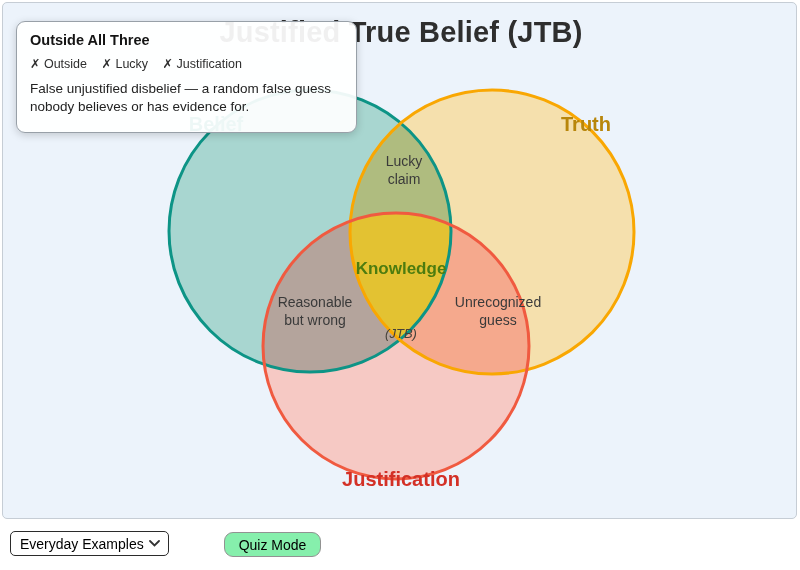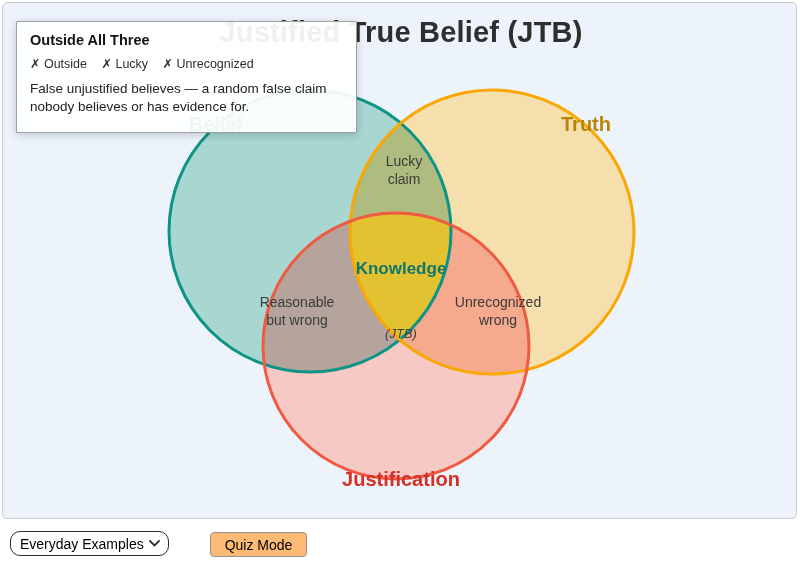--- a/index.html
+++ b/index.html
@@ -13,42 +13,42 @@
 
   
   .ov { position:absolute; transform:translate(-50%,-50%); text-align:center;
         white-space:pre-line; z-index:2; pointer-events:none; }
   .title      { font-size:29px; font-weight:bold; color:#2e2e2e; letter-spacing:0.2px; }
   .circ-label { font-size:20px; font-weight:bold; }
   .lbl-belief        { color:#0d9486; }
   .lbl-truth         { color:#b8860b; }
   .lbl-justification { color:#d33026; }
   .region-label { font-size:14px; color:#3a3a3a; line-height:1.25; }
-  .knowledge    { font-size:17px; font-weight:bold; color:#0f766e; }
+  .knowledge    { font-size:17px; font-weight:bold; color:#4d7c0f; }
   .jtb          { font-size:13px; font-style:italic; color:#45413a; }
 
   
   .tooltip { position:absolute; left:13px; top:18px; width:341px; height:112px;
              box-sizing:border-box; padding:10px 13px;
              background:rgba(255,255,255,0.93); border:1px solid #98a0a8;
-             border-radius:1px; box-shadow:0 2px 8px rgba(0,0,0,0.18); z-index:5; }
+             border-radius:9px; box-shadow:0 2px 8px rgba(0,0,0,0.18); z-index:5; }
   .tooltip-title { font-size:14.5px; font-weight:bold; color:#141414; margin-bottom:8px; }
   .tooltip-tags  { font-size:12.5px; color:#2e2e2e; }
   .tooltip-tags span { margin-right:11px; }
   .tooltip-body  { font-size:13.5px; color:#232323; margin-top:9px; line-height:1.3; }
 
   
   .select-wrap { position:absolute; left:10px; top:531px; width:159px; height:25px; }
   .select-wrap select { -webkit-appearance:none; appearance:none; width:100%; height:100%;
-             border:1.5px solid #2b2b2b; border-radius:10px; background:#ffffff;
+             border:1.5px solid #2b2b2b; border-radius:5px; background:#ffffff;
              font-family:"Liberation Sans", sans-serif; font-size:14px; color:#000;
              padding:0 24px 0 9px; }
   .select-wrap .chev { position:absolute; right:9px; top:9px; pointer-events:none; }
-  .quiz-btn { position:absolute; left:210px; top:532px; width:97px; height:25px;
-              background:#fdba74; border:1px solid #929292; border-radius:4px;
+  .quiz-btn { position:absolute; left:224px; top:532px; width:97px; height:25px;
+              background:#86efac; border:1px solid #929292; border-radius:9px;
               font-family:"Liberation Sans", sans-serif; font-size:14px; color:#000; }
 </style>
 </head>
 <body>
 
 <div class="page">
 
   <div class="panel">
 
     <svg viewBox="0 0 793 515">
@@ -92,33 +92,33 @@
     <div class="ov title" style="left:398px; top:29px;">Justified True Belief (JTB)</div>
 
     <div class="ov circ-label lbl-belief" style="left:213px; top:121px;">Belief</div>
     <div class="ov circ-label lbl-truth" style="left:583px; top:121px;">Truth</div>
     <div class="ov circ-label lbl-justification" style="left:398px; top:476px;">Justification</div>
 
     <div class="ov region-label" style="left:401px; top:167px;">Lucky
 claim</div>
     <div class="ov knowledge" style="left:398px; top:266px;">Knowledge</div>
     <div class="ov jtb" style="left:398px; top:286px;margin-top:44px;">(JTB)</div>
-    <div class="ov region-label" style="left:294px; top:308px;">Reasonable
+    <div class="ov region-label" style="left:312px; top:308px;">Reasonable
 but wrong</div>
     <div class="ov region-label" style="left:495px; top:308px;">Unrecognized
-wrong</div>
+guess</div>
 
     <div class="tooltip">
       <div class="tooltip-title">Outside All Three</div>
       <div class="tooltip-tags">
         <span>✗ Outside</span>
         <span>✗ Lucky</span>
-        <span>✗ Unrecognized</span>
+        <span>✗ Justification</span>
       </div>
-      <div class="tooltip-body">False unjustified believes — a random false claim nobody believes or has evidence for.</div>
+      <div class="tooltip-body">False unjustified disbelief — a random false guess nobody believes or has evidence for.</div>
     </div>
 
   </div>
 
   <div class="select-wrap">
     <select>
       <option>Everyday Examples</option>
     </select>
     <svg class="chev" width="11" height="7" viewBox="0 0 11 7">
       <path d="M1 1 L5.5 5.5 L10 1" fill="none" stroke="#333" stroke-width="1.8" stroke-linecap="round"></path>

